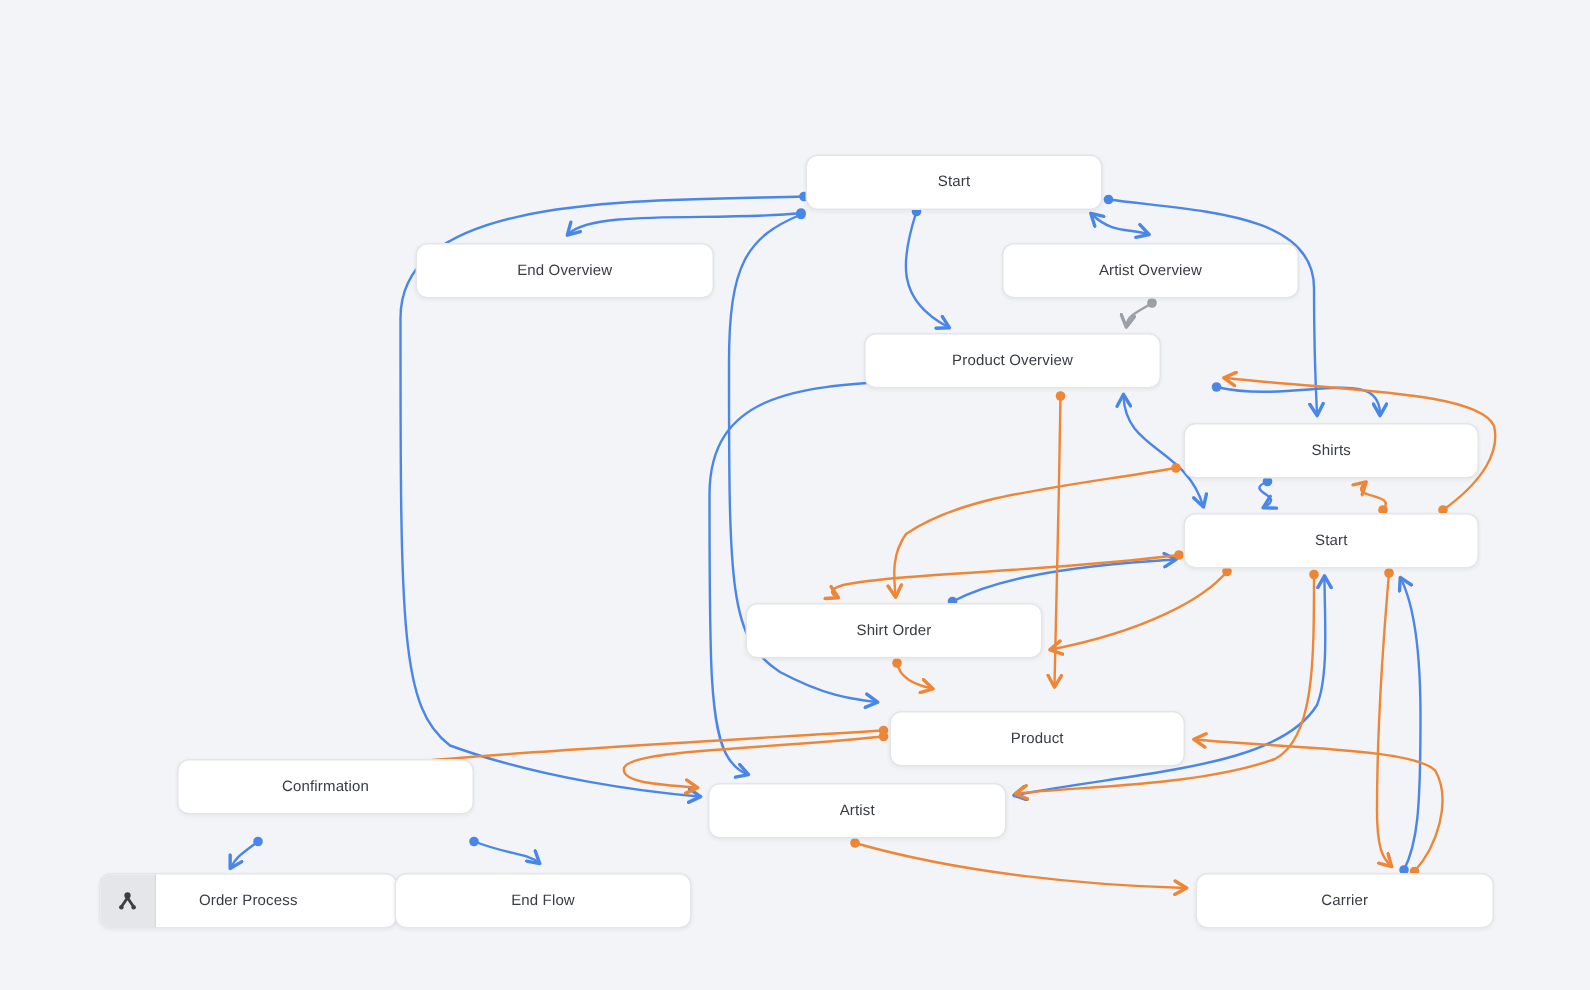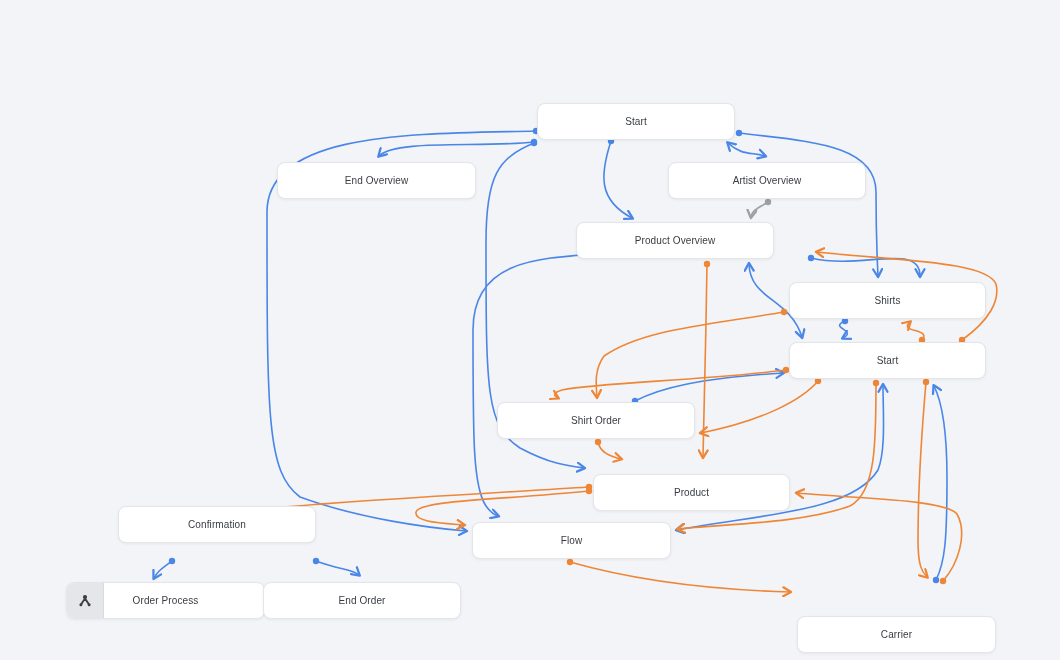--- a/index.html
+++ b/index.html
@@ -144,33 +144,33 @@
       <div class="node" style="left: 497px; top: 402px; width: 198px; height: 37px;">
         <span class="label">Shirt Order</span>
       </div>
       <div class="node" style="left: 593px; top: 474px; width: 197px; height: 37px;">
         <span class="label">Product</span>
       </div>
       <div class="node" style="left: 118px; top: 506px; width: 198px; height: 37px;">
         <span class="label">Confirmation</span>
       </div>
       <div class="node" style="left: 472px; top: 522px; width: 199px; height: 37px;">
-        <span class="label">Flow</span>
+        <span class="label">Artist</span>
       </div>
       <div class="node" style="left: 66px; top: 582px; width: 199px; height: 37px;">
         <div class="icon-box">
           <svg width="16" height="16" viewBox="0 0 16 16">
             <circle cx="8" cy="4" r="2.1" fill="#3a3f44"></circle>
             <path d="M8,5.5 L4.3,11 M8,5.5 L11.7,11" stroke="#3a3f44" stroke-width="1.9" stroke-linecap="round" fill="none"></path>
             <circle cx="3.9" cy="11.8" r="1.5" fill="#3a3f44"></circle>
             <circle cx="12.1" cy="11.8" r="1.5" fill="#3a3f44"></circle>
           </svg>
         </div>
         <span class="label">Order Process</span>
       </div>
       <div class="node" style="left: 263px; top: 582px; width: 198px; height: 37px;">
-        <span class="label">End Order</span>
+        <span class="label">End Flow</span>
       </div>
-      <div class="node" style="left: 797px; top: 582px; width: 199px; height: 37px; margin-top: 34px;">
+      <div class="node" style="left: 797px; top: 582px; width: 199px; height: 37px;">
         <span class="label">Carrier</span>
       </div>
     </div>
 </div>
 
 </body></html>

